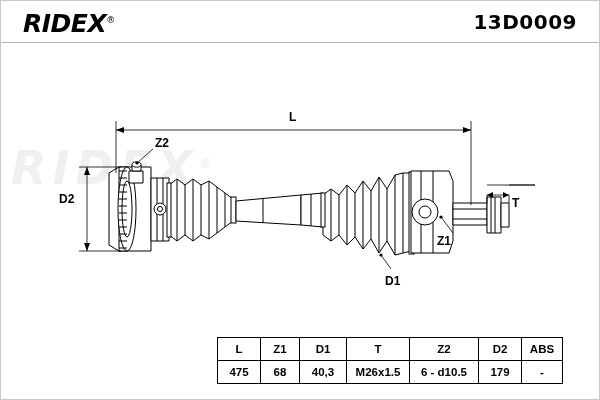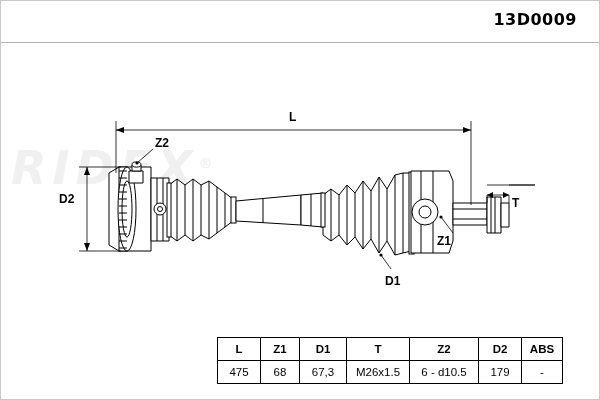--- a/index.html
+++ b/index.html
@@ -42,21 +42,21 @@
   }
   .logo .tm {
     font-size: 9px;
     font-style: normal;
     vertical-align: super;
     font-weight: normal;
   }
   .part-number {
     position: absolute;
     right: 22px; top: 9px;
-    font-size: 16px;
+    font-size: 20px;
     font-weight: bold;
     letter-spacing: 0.5px;
     font-family: "DejaVu Sans", sans-serif;
   }
   
   .watermark {
     position: absolute;
     left: 10px;
     top: 140px;
     width: 580px;
@@ -86,21 +86,21 @@
   .spec-table {
     position: absolute;
     left: 216px;
     top: 336px;
     border-collapse: collapse;
     font-size: 11.5px;
   }
   .spec-table th, .spec-table td {
     border: 1px solid #000000;
     text-align: center;
-    font-weight: normal;
+    font-weight: bold;
     padding: 0;
     height: 22px;
     line-height: 22px;
   }
   .spec-table th {
     font-weight: bold;
   }
   .c-l    { width: 42px; }
   .c-z1   { width: 38px; }
   .c-d1   { width: 46px; }
@@ -108,20 +108,21 @@
   .c-z2   { width: 68px; }
   .c-d2   { width: 42px; }
   .c-abs  { width: 40px; }
 </style>
 </head>
 <body>
 
 <div class="page">
 
   <div class="header">
+    <div class="logo"><span>RIDEX</span><span class="tm">®</span></div>
     <div class="part-number">13D0009</div>
   </div>
 
   <div class="watermark"><span>RIDEX</span><span class="tm2">®</span></div>
 
   <div class="drawing">
     <svg width="598" height="280" viewBox="0 0 598 280" xmlns="http://www.w3.org/2000/svg">
       <g fill="none" stroke="#000000" stroke-width="1">
 
         <g>
@@ -277,21 +278,21 @@
         <th class="c-t">T</th>
         <th class="c-z2">Z2</th>
         <th class="c-d2">D2</th>
         <th class="c-abs">ABS</th>
       </tr>
     </thead>
     <tbody>
       <tr>
         <td>475</td>
         <td>68</td>
-        <td>67,3</td>
+        <td>40,3</td>
         <td>M26x1.5</td>
         <td>6 - d10.5</td>
         <td>179</td>
         <td>-</td>
       </tr>
     </tbody>
   </table>
 
 </div>
 

